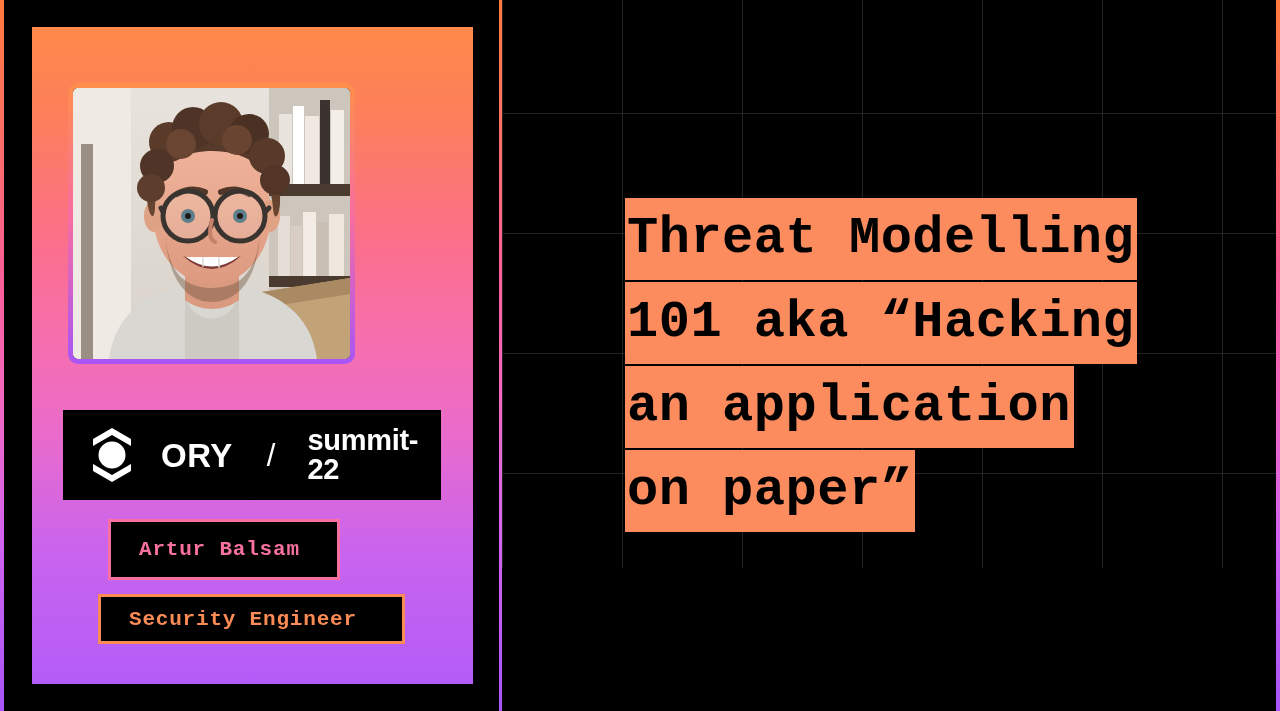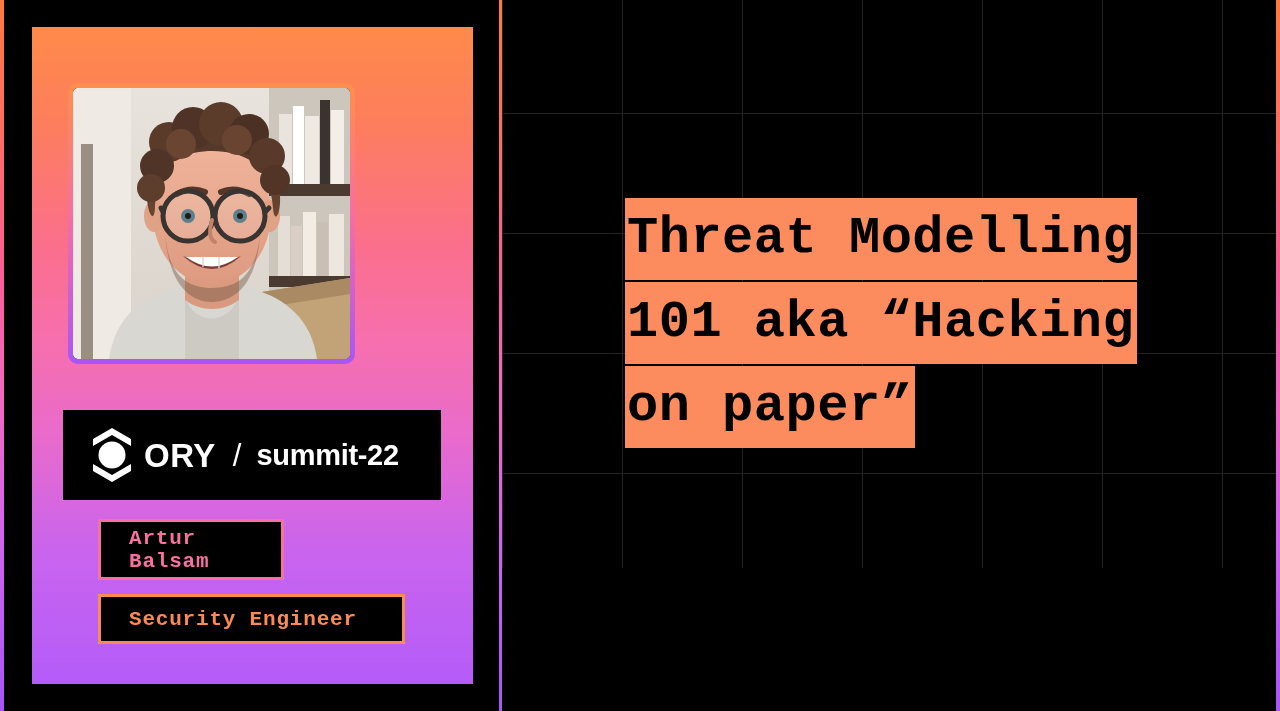--- a/index.html
+++ b/index.html
@@ -88,21 +88,21 @@
   .logo-bar {
     position: absolute;
     left: 31px;
     top: 383px;
     width: 378px;
     height: 90px;
     background: #000000;
     display: flex;
     align-items: center;
     padding-left: 28px;
-    gap: 11px;
+    gap: 28px;
   }
   .ory-mark {
     width: 42px; height: 54px;
     flex: 0 0 auto;
     display: block;
   }
   .ory-word {
     color: #FFFFFF;
     font-family: "Liberation Sans", sans-serif;
     font-size: 33px;
@@ -133,23 +133,23 @@
     position: absolute;
     background: #000000;
     display: flex;
     align-items: center;
     font-family: "Liberation Mono", monospace;
     font-size: 21px;
     font-weight: 700;
     letter-spacing: 0.8px;
   }
   .chip-name {
-    left: 66px;
+    left: 76px;
     top: 492px;
-    width: 186px;
+    width: 232px;
     height: 61px;
     border: 3px solid #F7709F;
     color: #F7709F;
     padding-left: 28px;
   }
   .chip-role {
     left: 66px;
     top: 567px;
     width: 307px;
     height: 50px;
@@ -326,19 +326,20 @@
   </div>
 
   <div class="rail rail-mid"></div>
 
   <div class="right-pane">
     <div class="grid-layer"></div>
 
     <div class="title-block">
       <div class="title-line">Threat Modelling</div>
       <div class="title-line">101 aka “Hacking</div>
+      <div class="title-line">an application</div>
       <div class="title-line">on paper”</div>
     </div>
   </div>
 
   <div class="rail rail-right"></div>
 
 </div>
 
 </body></html>

